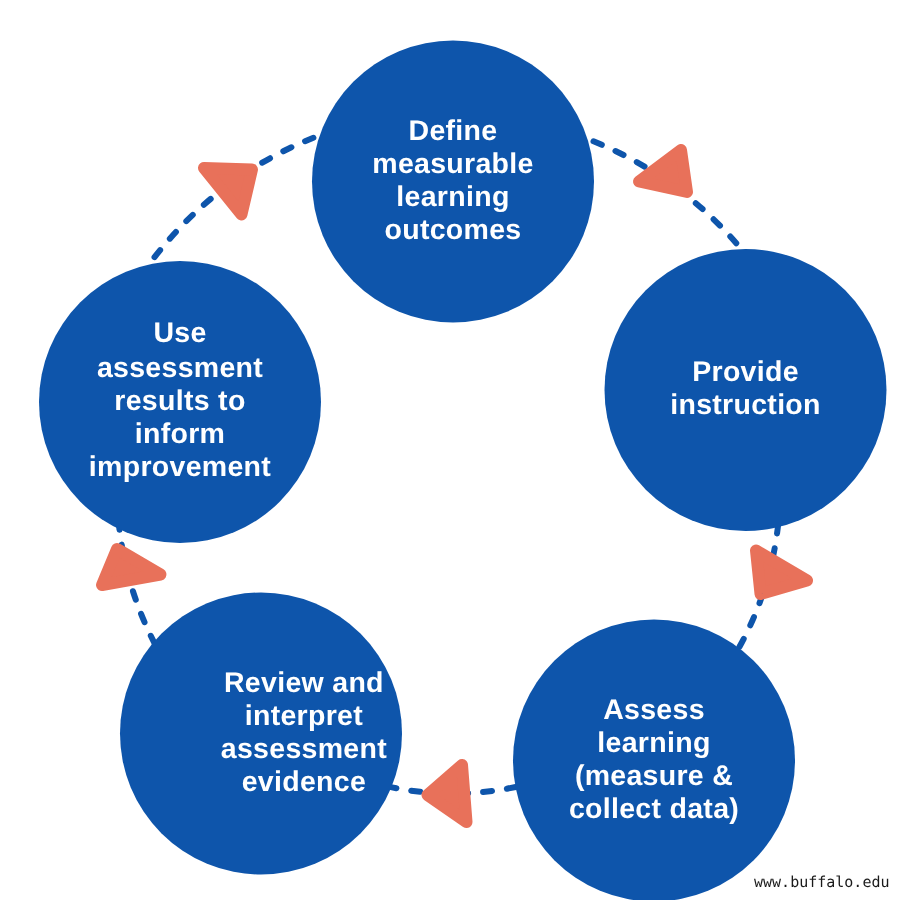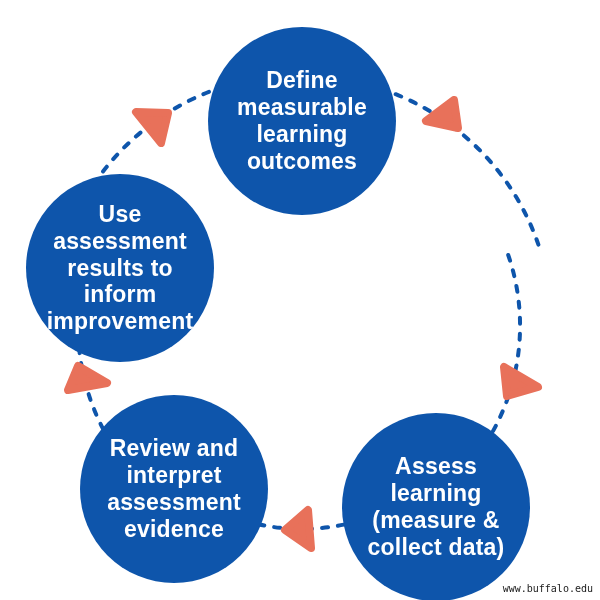--- a/index.html
+++ b/index.html
@@ -32,29 +32,29 @@
     background: var(--circle, #0e55ab);
     display: flex;
     align-items: center;
     justify-content: center;
     text-align: center;
     padding: 10px;
   }
   .circle-label {
     color: var(--label-text, #ffffff);
     font-weight: bold;
-    font-size: 23px;
+    font-size: 19px;
     line-height: 1.17;
     letter-spacing: 0.2px;
     white-space: pre-line;
   }
   .c-define  { left: 208px; top: 27px; }
   .c-provide { left: 403px; top: 166px; }
   .c-assess  { left: 342px; top: 413px; }
-  .c-review  { left: 80px;  top: 395px; }
+  .c-review  { left: 80px;  top: 395px; justify-content: flex-end; }
   .c-use     { left: 26px;  top: 174px; }
   .dashed-arc {
     fill: none;
     stroke: var(--connector, #0e55ab);
     stroke-width: 4;
     stroke-linecap: round;
     stroke-dasharray: 6 10;
   }
   .flow-arrow {
     fill: var(--arrow, #e8715a);
@@ -92,20 +92,24 @@
     <polygon class="flow-arrow" points="68,390 78,366 107,383"></polygon>
   </svg>
 
   <div class="circle c-define">
     <div class="circle-label">Define
 measurable
 learning
 outcomes</div>
   </div>
 
+  <div class="circle c-provide">
+    <div class="circle-label">Provide
+instruction</div>
+  </div>
 
   <div class="circle c-assess">
     <div class="circle-label">Assess
 learning
 (measure &amp;
 collect data)</div>
   </div>
 
   <div class="circle c-review">
     <div class="circle-label">Review and

